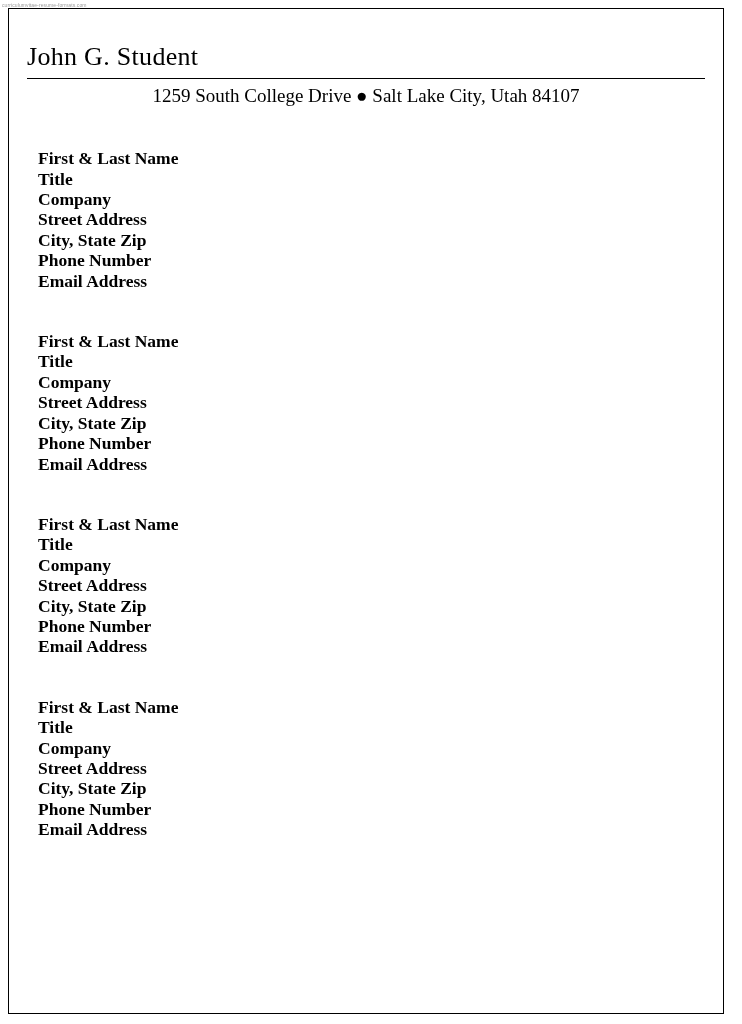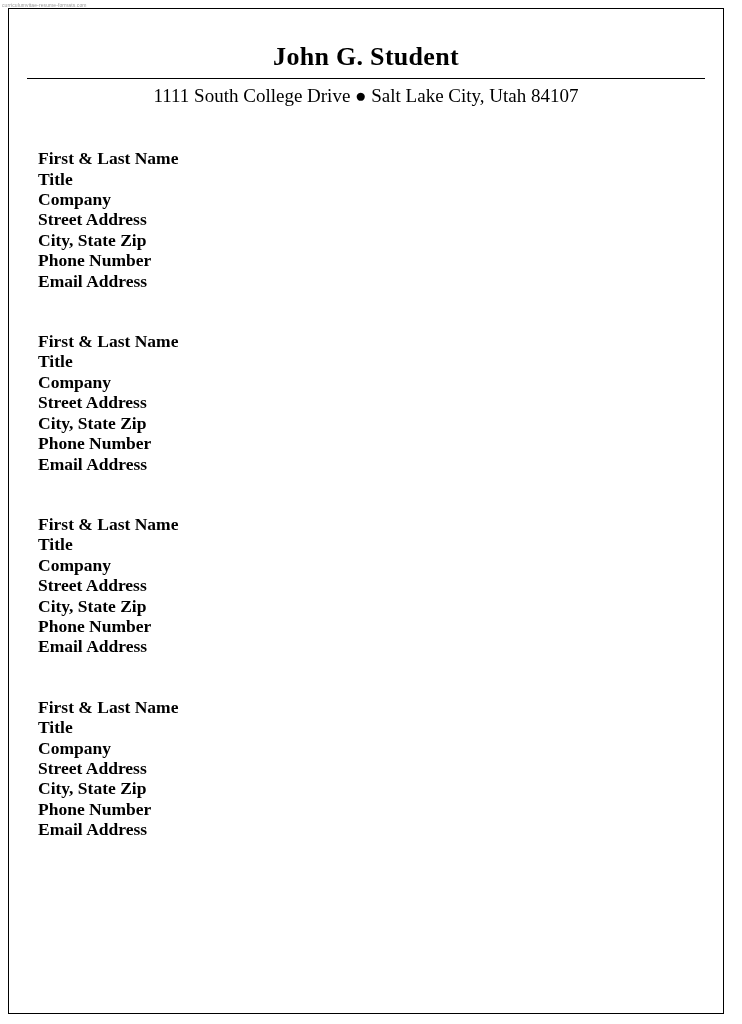--- a/index.html
+++ b/index.html
@@ -43,23 +43,23 @@
     position: absolute;
     left: 0;
     top: 0;
     right: 0;
     bottom: 0;
     padding: 0 18px;
     box-sizing: border-box;
   }
 
   .doc-title {
-    text-align: center;
+    text-align: left;
     font-size: 26px;
-    font-weight: bold;
+    font-weight: normal;
     letter-spacing: 0.3px;
     margin: 34px 0 6px 0;
     line-height: 1.1;
   }
 
   .title-rule {
     border: 0;
     border-top: 1px solid #000000;
     margin: 0 0 4px 0;
     width: 100%;
@@ -90,21 +90,21 @@
 </head>
 <body>
 
 <div class="watermark">curriculumvitae-resume-formats.com</div>
 
 <div class="page">
   <div class="sheet">
 
     <div class="doc-title">John G. Student</div>
     <hr class="title-rule">
-    <div class="contact-line">1111 South College Drive ● Salt Lake City, Utah 84107</div>
+    <div class="contact-line">1259 South College Drive ● Salt Lake City, Utah 84107</div>
 
     <div class="blocks">
 
       <div class="block">
         <div class="block-line">First &amp; Last Name</div>
         <div class="block-line">Title</div>
         <div class="block-line">Company</div>
         <div class="block-line">Street Address</div>
         <div class="block-line">City, State Zip</div>
         <div class="block-line">Phone Number</div>

